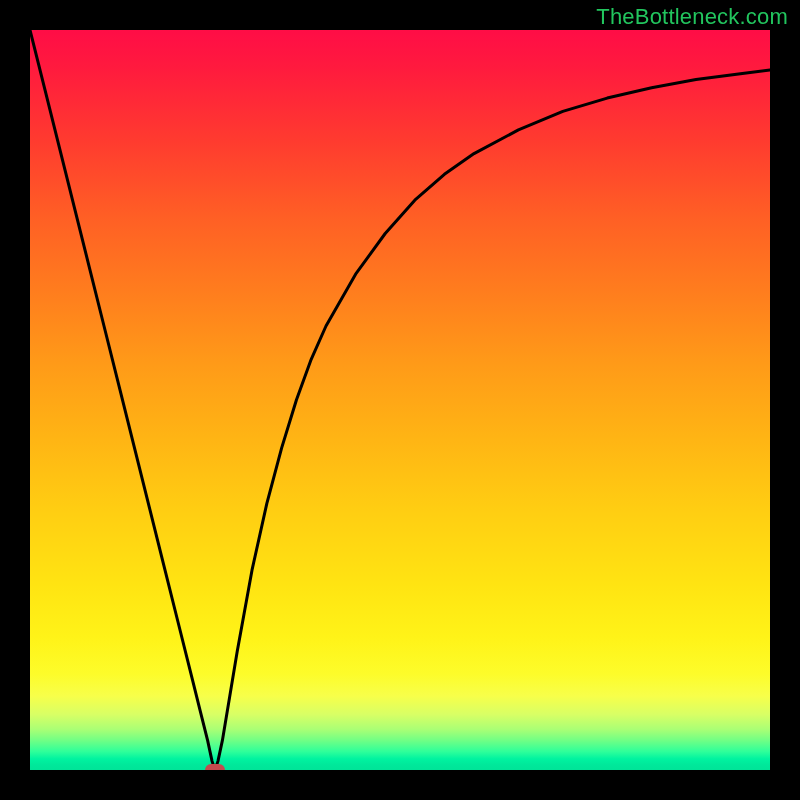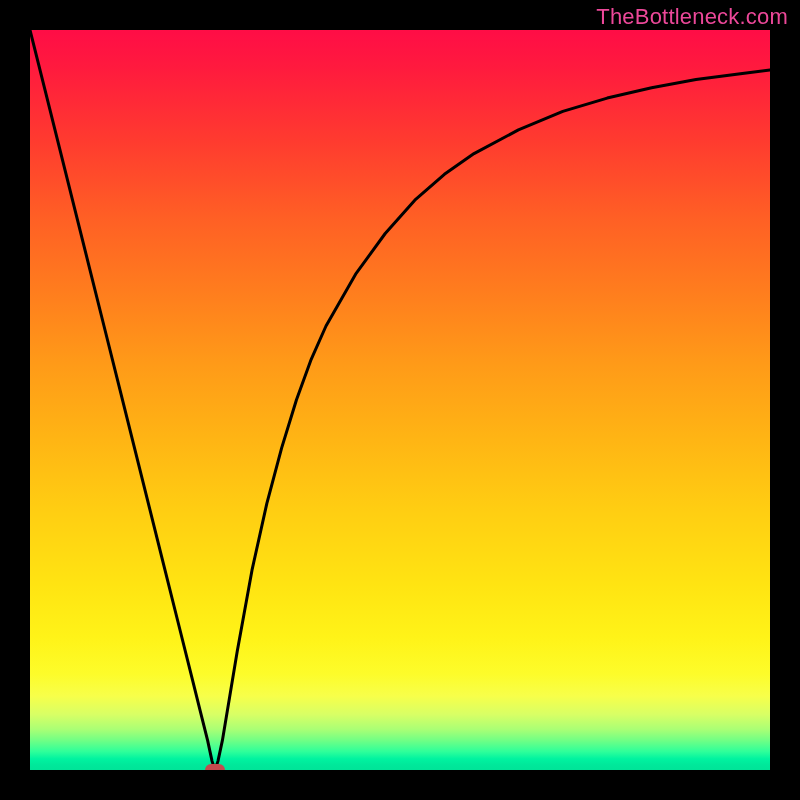--- a/index.html
+++ b/index.html
@@ -58,21 +58,21 @@
     width: 20px;
     height: 12px;
     background: #c44b4e;
     border-radius: 6px;
     transform: translate(-50%, -50%);
   }
   .watermark {
     position: absolute;
     top: 4px;
     right: 12px;
-    color: #ec4899;
+    color: #22c55e;
     font-size: 22px;
     font-weight: 500;
     letter-spacing: 0.2px;
     user-select: none;
   }
   svg.curve {
     position: absolute;
     inset: 0;
   }
 </style>

